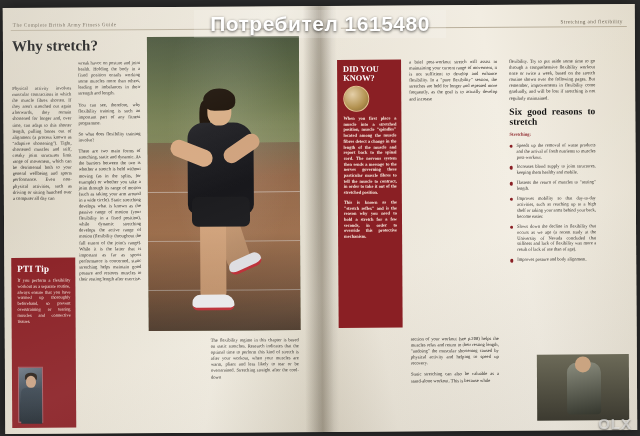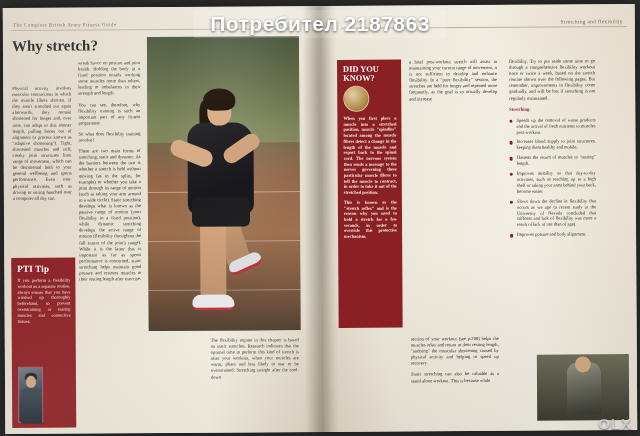--- a/index.html
+++ b/index.html
@@ -440,20 +440,21 @@
       <p>a brief post-workout stretch will assist in maintaining your current range of movement, it is not sufficient to develop and enhance flexibility. In a "pure flexibility" session, the stretches are held for longer and repeated more frequently, as the goal is to actually develop and increase</p>
     </div>
 
     <div class="col colD" style="z-index:50">
       <p>section of your workout (see p.208) helps the muscles relax and return to their resting length, "undoing" the muscular shortening caused by physical activity and helping to speed up recovery.</p>
       <p>Static stretching can also be valuable as a stand-alone workout. This is because while</p>
     </div>
 
     <div class="col colF" style="z-index:50">
       <p>flexibility. Try to put aside some time to go through a comprehensive flexibility workout once or twice a week, based on the stretch routine shown over the following pages. But remember, improvements in flexibility come gradually, and will be lost if stretching is not regularly maintained.</p>
+      <h2 class="sub">Six good reasons to stretch</h2>
       <p class="kicker">Stretching:</p>
       <ul class="bul">
         <li>Speeds up the removal of waste products and the arrival of fresh nutrients to muscles post-workout.</li>
         <li>Increases blood supply to joint structures, keeping them healthy and mobile.</li>
         <li>Hastens the return of muscles to "resting" length.</li>
         <li>Improves mobility so that day-to-day activities, such as reaching up to a high shelf or taking your arms behind your back, become easier.</li>
         <li>Slows down the decline in flexibility that occurs as we age (a recent study at the University of Nevada concluded that stiffness and lack of flexibility was more a result of lack of use than of age).</li>
         <li>Improves posture and body alignment.</li>
       </ul>
     </div>
@@ -461,16 +462,16 @@
     <div class="photo-small" style="z-index:55">
       <div class="ps-fig"></div>
       <div class="ps-head"></div>
     </div>
 
     <div class="gutter"></div>
     <div class="page-sheen"></div>
   </div>
 
   <div class="wm-banner">
-    <span class="bg">Потребител 2187863</span>
+    <span class="bg">Потребител 1615480</span>
   </div>
   <div class="wm-corner">OLX</div>
 </div>
 
 </body></html>

